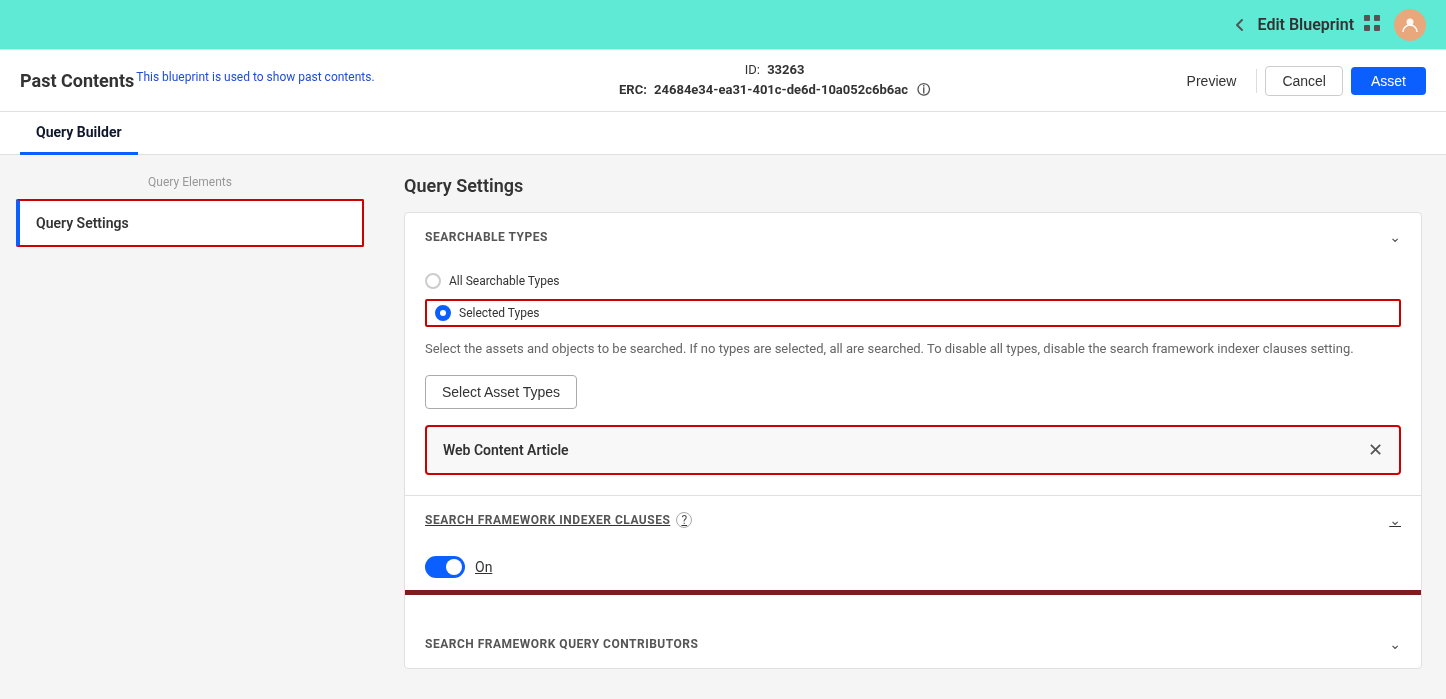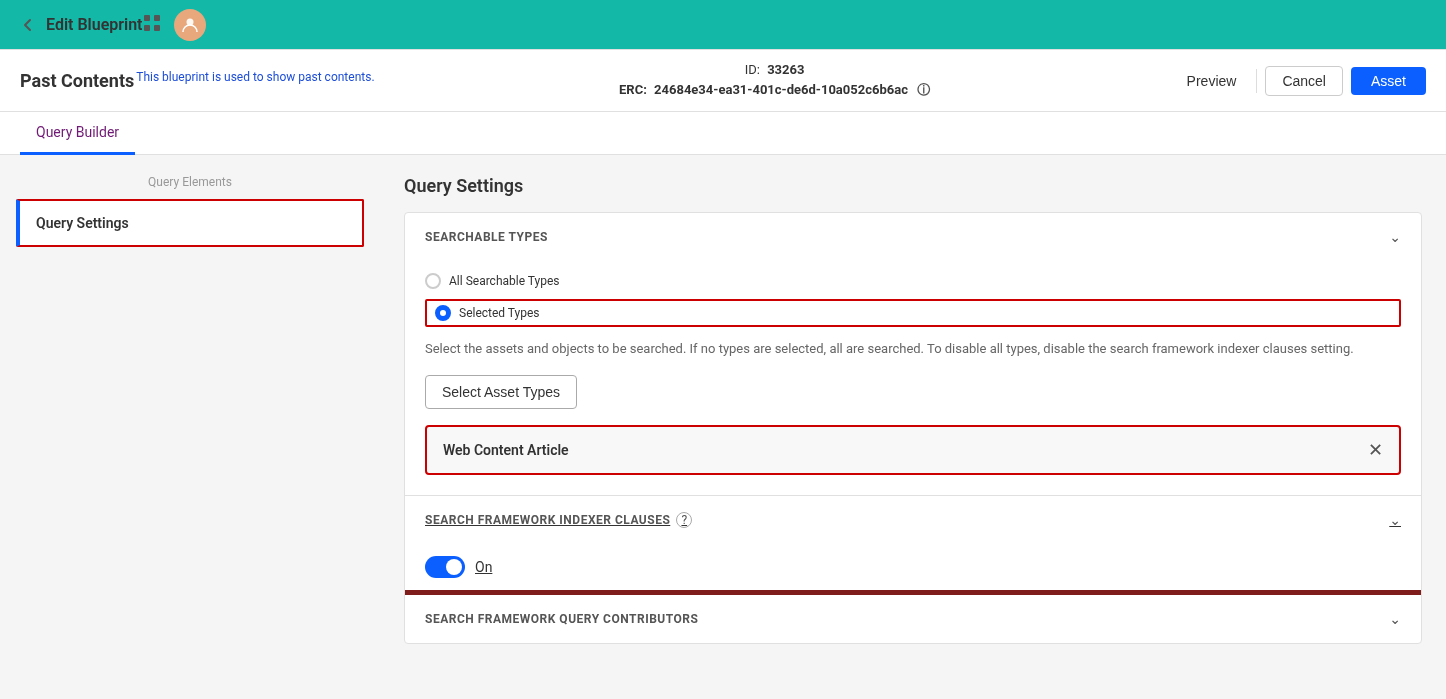--- a/index.html
+++ b/index.html
@@ -1,22 +1,23 @@
 <!DOCTYPE html>
 <html><head>
   <meta charset="utf-8">
   <style>
     * { box-sizing: border-box; margin: 0; padding: 0; }
     body { font-family: -apple-system, BlinkMacSystemFont, 'Segoe UI', Roboto, Arial, sans-serif; background: #f5f5f5; color: #333; font-size: 14px; }
 
     
     .top-nav {
-      display: flex; align-items: center; justify-content: flex-start;
-      padding: 0 20px; height: 50px; background: #14b8a6;
-      border-bottom: 1px solid #e0e0e0;
+      display: flex; align-items: center; justify-content: flex-end;
+      padding: 0 20px; height: 50px; background: #5eead4;
+      border-bottom: 1px solid #e0e0e0;
+      gap: 8px;
     }
     .top-nav-left { display: flex; align-items: center; gap: 10px; }
     .back-btn { background: none; border: none; cursor: pointer; color: #555; font-size: 16px; display: flex; align-items: center; }
     .page-title { font-size: 16px; font-weight: 600; color: #333; }
     .top-nav-right { display: flex; align-items: center; gap: 12px; }
     .grid-icon { color: #555; cursor: pointer; font-size: 18px; }
     .avatar { width: 32px; height: 32px; border-radius: 50%; background: #e8a87c; display: flex; align-items: center; justify-content: center; cursor: pointer; }
     .avatar svg { width: 20px; height: 20px; }
 
     
@@ -41,21 +42,21 @@
     
     .tabs-bar {
       background: #fff; padding: 0 20px;
       border-bottom: 1px solid #e0e0e0;
       display: flex; gap: 0;
     }
     .tab {
       padding: 12px 16px; cursor: pointer; font-size: 14px; color: #666;
       border-bottom: 3px solid transparent; margin-bottom: -1px;
     }
-    .tab.active { color: #701a75; font-weight: 400; border-bottom: 3px solid #0b5fff; }
+    .tab.active { color: #0f172a; font-weight: 700; border-bottom: 3px solid #0b5fff; }
 
     
     .main-content {
       display: flex; height: calc(699px - 50px - 62px - 45px);
       background: #f5f5f5; overflow: hidden;
     }
 
     
     .sidebar {
       width: 380px; background: #f5f5f5; padding: 20px 16px;
@@ -138,21 +139,21 @@
     }
     .toggle-knob {
       position: absolute; top: 3px; right: 3px;
       width: 16px; height: 16px; border-radius: 50%; background: #fff;
     }
     .toggle-label { font-size: 14px; color: #333; }
 
     
     .bottom-collapse-header {
       display: flex; align-items: center; justify-content: space-between;
-      padding: 16px 20px; cursor: pointer;
+      padding: 16px 20px; cursor: pointer; margin-top: 25px;
     }
 
     .info-icon { font-size: 12px; color: #555; margin-left: 6px; border: 1px solid #aaa; border-radius: 50%; width: 16px; height: 16px; display: inline-flex; align-items: center; justify-content: center; cursor: pointer; }
   </style>
 </head>
 <body>
 
 <div class="top-nav">
   <div class="top-nav-left">
     <button class="back-btn">

